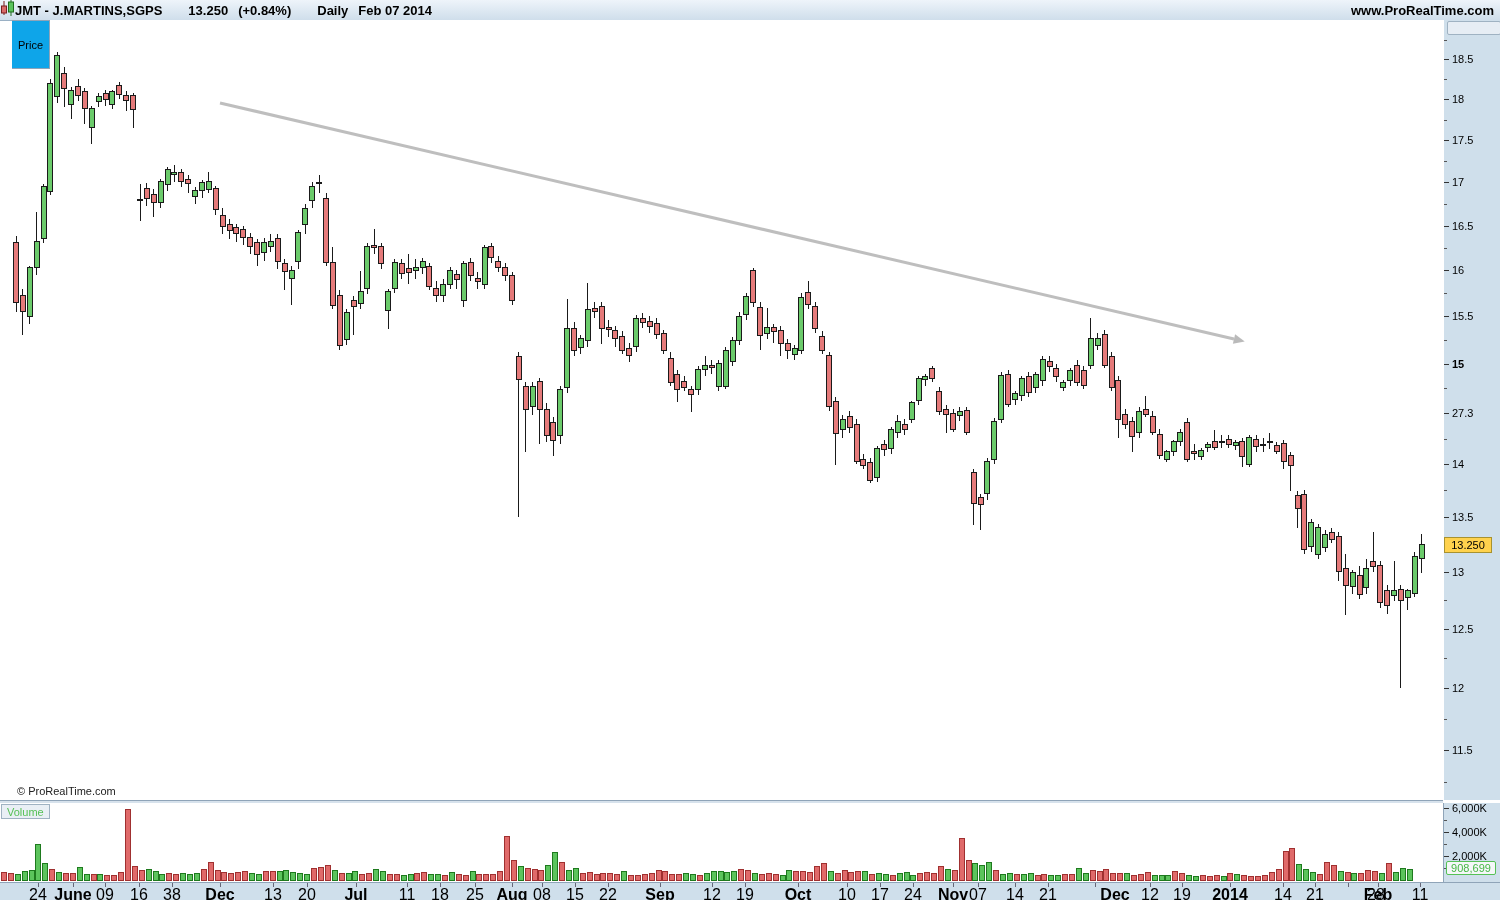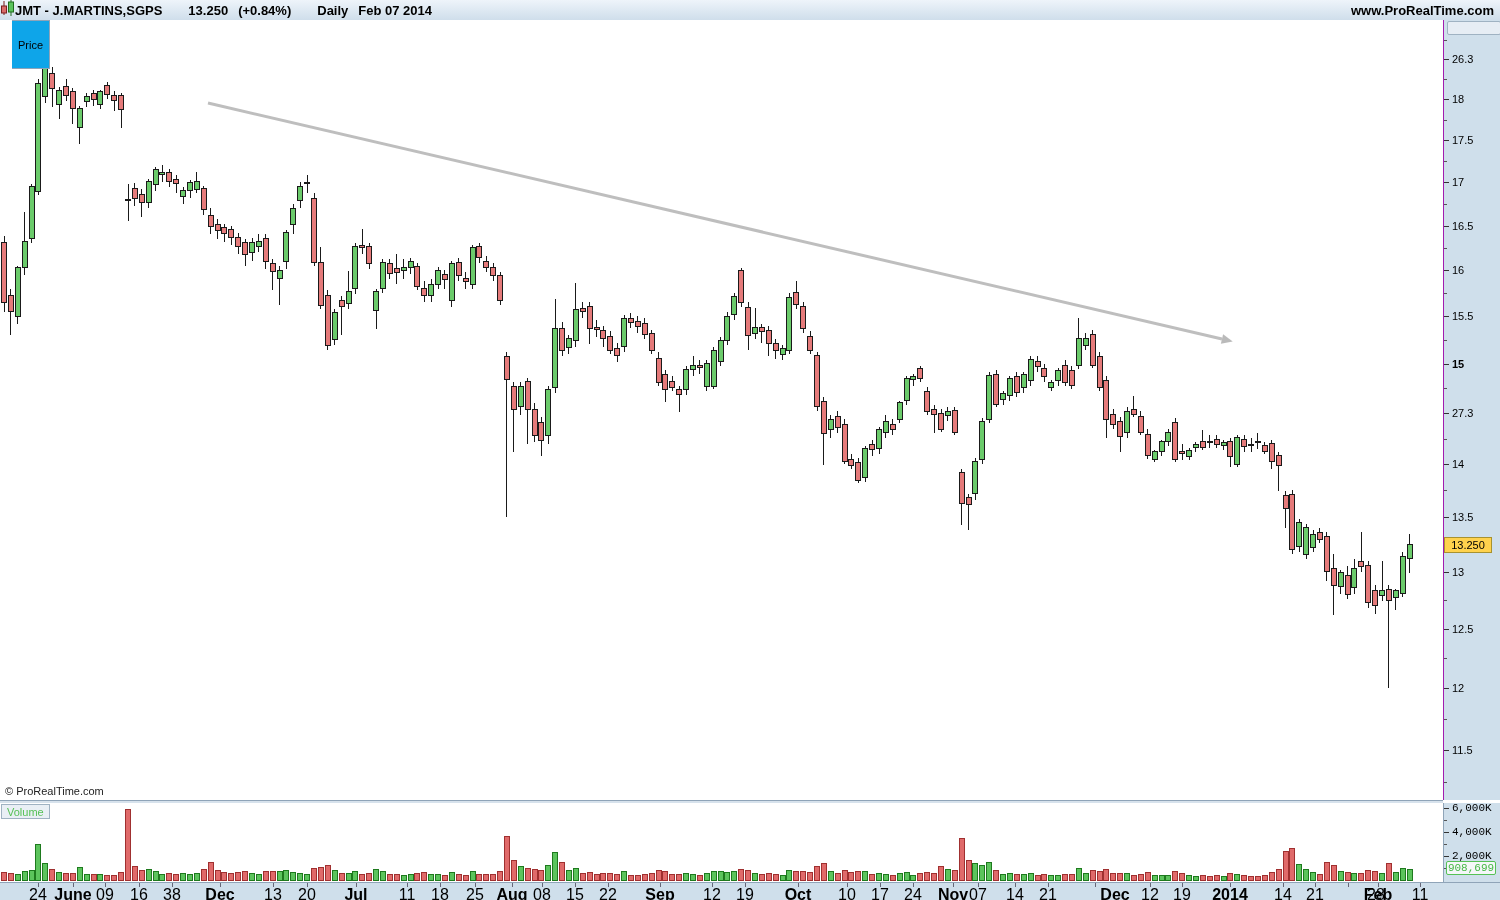--- a/index.html
+++ b/index.html
@@ -12,32 +12,32 @@
   #header .mini-icon{margin:0 8px 0 7px;display:flex;align-items:flex-end;height:16px;}
   #header .spacer{flex:1;}
   #header .hitem{margin-right:26px;white-space:nowrap;}
   #header .hitem.tight{margin-right:10px;}
   #site-link{margin-right:6px;}
   
   #price-tab{position:absolute;left:0;top:20px;height:15px;padding:16px 6px;background:#0ea5e9;
              border:1px solid #8fa4b8;border-left:none;font-size:11px;color:#000;
              display:flex;align-items:center;z-index:5;margin-left:12px;}
   
-  #price-pane{position:absolute;left:0;top:20px;width:1443px;height:780px;background:#fff;
+  #price-pane{position:absolute;left:12px;top:20px;width:1443px;height:780px;background:#fff;
               border-right:7px solid #a21caf;}
   #copyright{position:absolute;left:5px;bottom:3px;font-size:11px;color:#222;}
   #pane-sep{position:absolute;left:0;top:800px;width:1443px;height:3px;background:#d7e2ec;
             border-top:1px solid #8fa4b8;border-bottom:1px solid #b9c8d6;}
   #volume-pane{position:absolute;left:0;top:803px;width:1443px;height:79px;background:#fff;
                border-right:1px solid #8fa4b8;}
   #volume-tab{position:absolute;left:1px;top:1px;padding:0 5px;height:13px;background:#e9eff5;
               border:1px solid #9fb2c2;color:#56c156;font-size:11px;display:flex;align-items:center;z-index:4;}
   
   #price-axis{position:absolute;left:1444px;top:20px;width:56px;height:780px;background:#cfdfeb;}
-  #volume-axis{position:absolute;left:1444px;top:803px;width:56px;height:79px;background:#cfdfeb;font-family:Liberation Mono, monospace;}
+  #volume-axis{position:absolute;left:1444px;top:803px;width:56px;height:79px;background:#cfdfeb;}
   #date-axis{position:absolute;left:0;top:882px;width:1500px;height:18px;background:#cfdfeb;
              border-top:1px solid #8fa4b8;}
   .tick{position:absolute;left:0;height:1px;background:#333;}
   .tick.major{width:5px;}
   .tick.minor{width:3px;background:#555;}
   .axis-label{position:absolute;left:8px;font-size:11px;color:#000;transform:translateY(-6px);}
   .axis-label.bold{font-weight:bold;}
   #last-price-label{position:absolute;left:0px;width:46px;background:#ffd24d;border:1px solid #a8922f;
                     font-size:11px;color:#000;text-align:center;padding:1px 0;z-index:6;}
   #last-volume-label{position:absolute;left:2px;width:48px;background:#f5f7f9;border:1px solid #56c156;
@@ -722,21 +722,21 @@
     <div class="tick minor" style="top: 368px;"></div>
     <div class="tick minor" style="top: 320px;"></div>
     <div class="tick minor" style="top: 273px;"></div>
     <div class="tick minor" style="top: 228px;"></div>
     <div class="tick minor" style="top: 184px;"></div>
     <div class="tick minor" style="top: 141px;"></div>
     <div class="tick minor" style="top: 100px;"></div>
     <div class="tick minor" style="top: 59px;"></div>
     <div class="tick minor" style="top: 20px;"></div>
     <div class="tick major" style="top: 39px;"></div>
-    <div class="axis-label" style="top: 39px;">26.3</div>
+    <div class="axis-label" style="top: 39px;">18.5</div>
     <div class="tick major" style="top: 79px;"></div>
     <div class="axis-label" style="top: 79px;">18</div>
     <div class="tick major" style="top: 120px;"></div>
     <div class="axis-label" style="top: 120px;">17.5</div>
     <div class="tick major" style="top: 162px;"></div>
     <div class="axis-label" style="top: 162px;">17</div>
     <div class="tick major" style="top: 206px;"></div>
     <div class="axis-label" style="top: 206px;">16.5</div>
     <div class="tick major" style="top: 250px;"></div>
     <div class="axis-label" style="top: 250px;">16</div>

